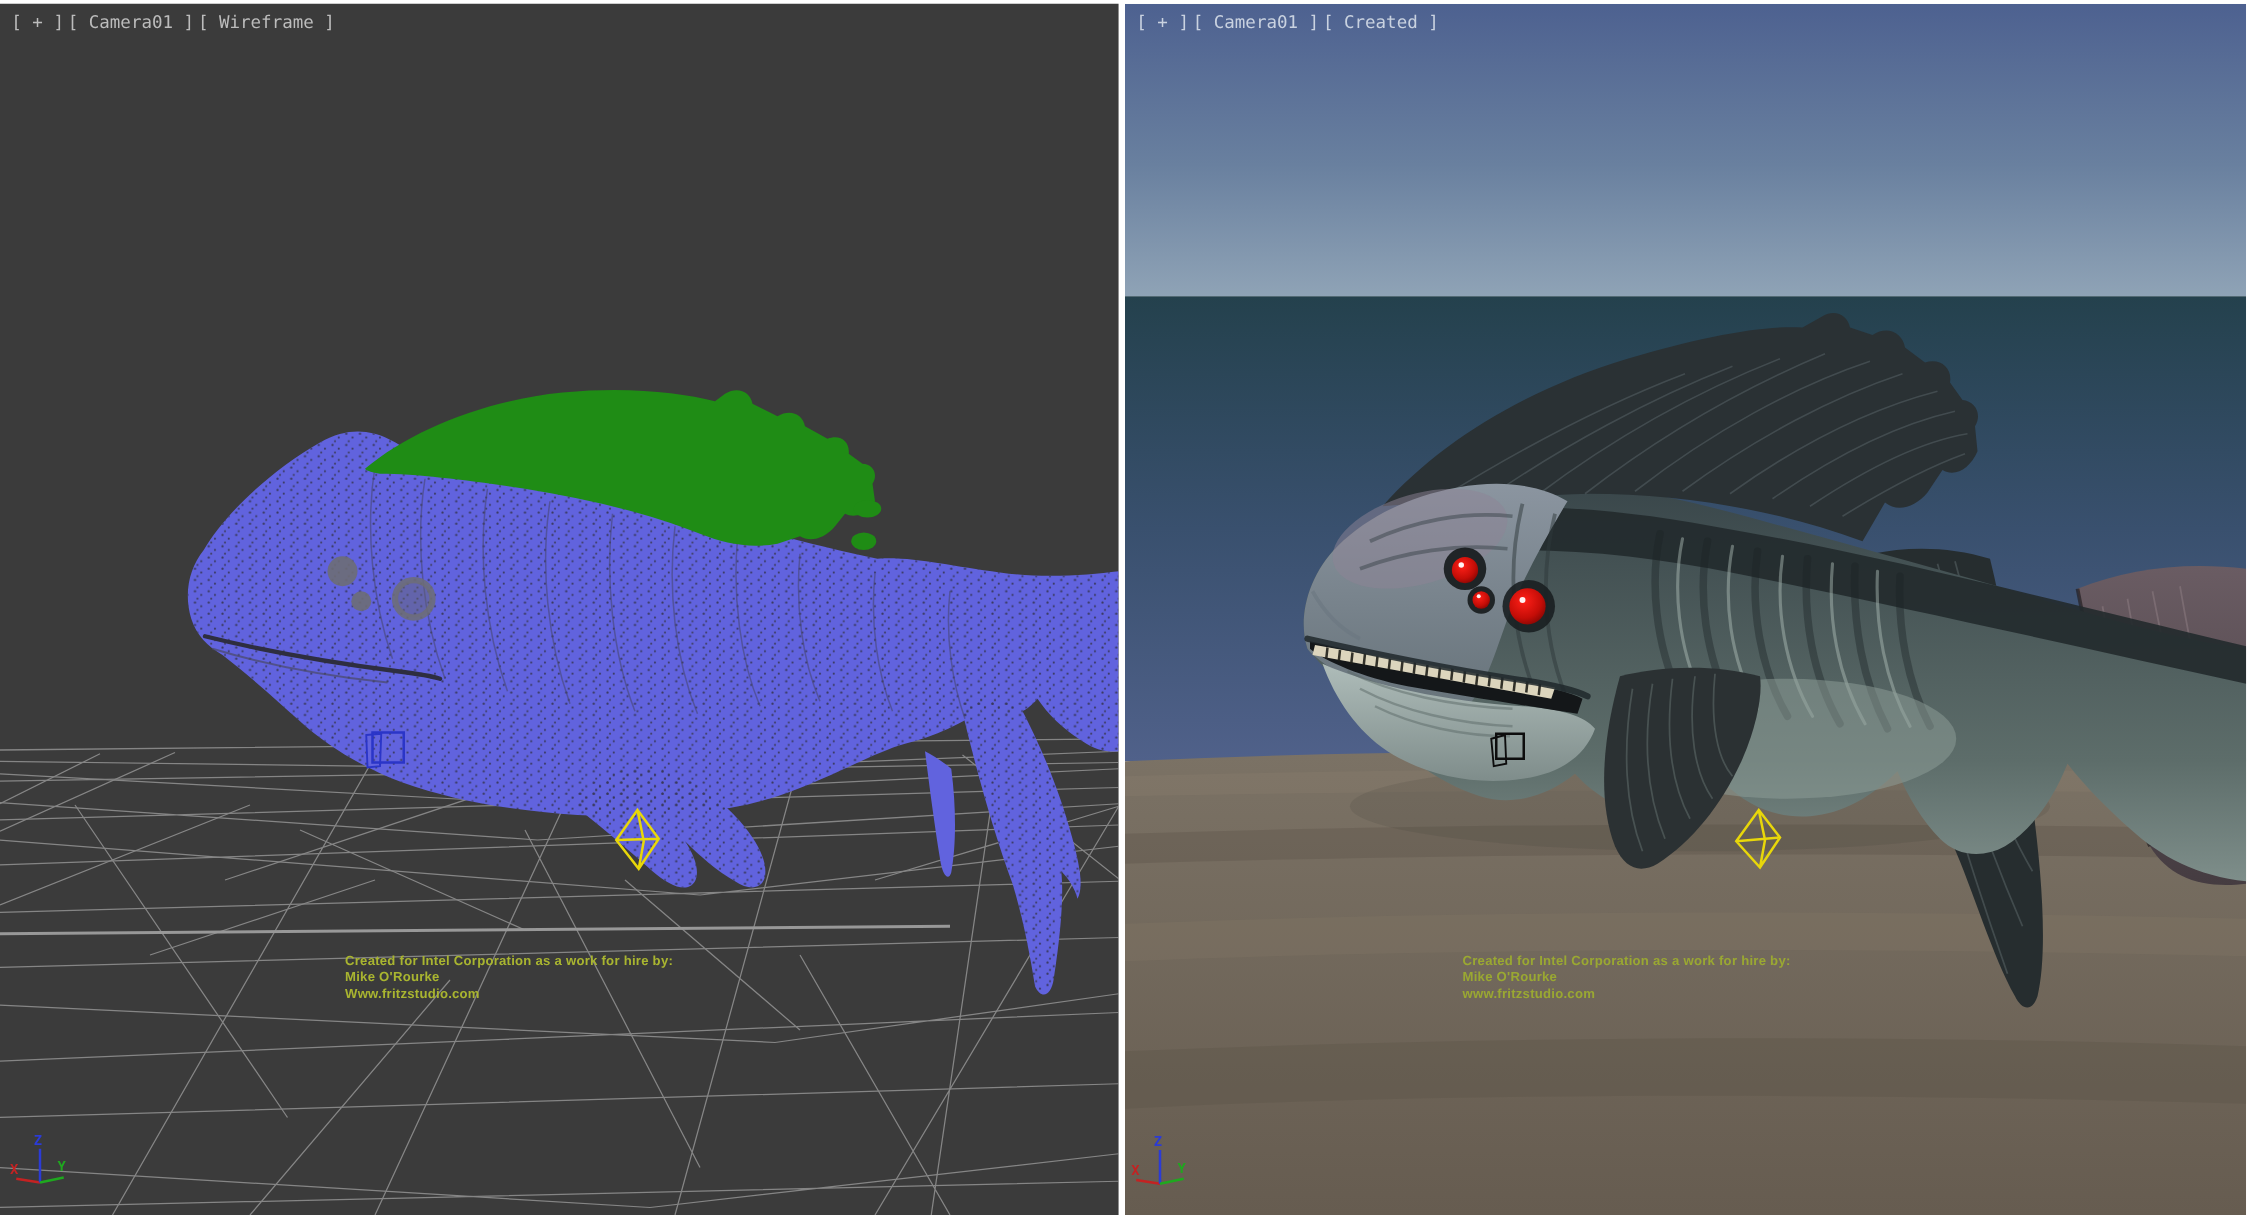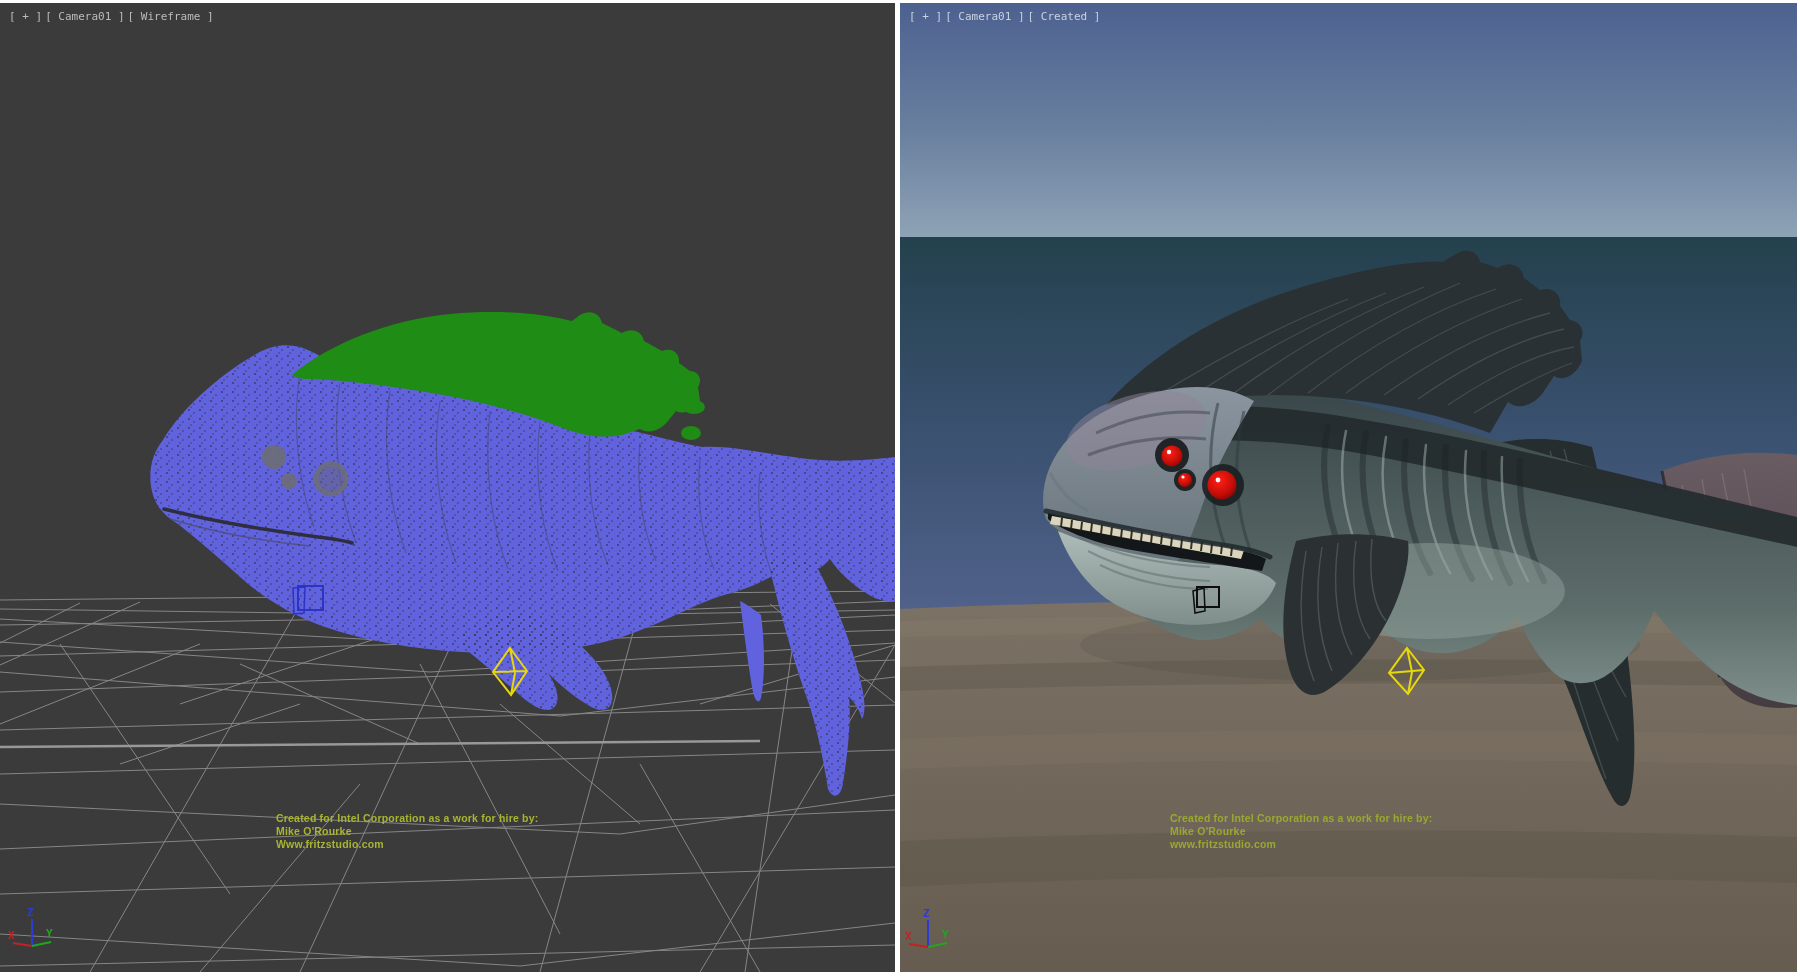--- a/index.html
+++ b/index.html
@@ -3,25 +3,25 @@
 <meta charset="utf-8">
 <style>
   html,body{margin:0;padding:0;background:#ffffff;}
   .stage{position:relative;width:1800px;height:978px;background:#ffffff;overflow:hidden;
          font-family:"Liberation Sans",sans-serif;}
   .viewport{position:absolute;top:3px;height:969px;overflow:hidden;}
   .vp-left{left:0;width:895px;background:#3b3b3b;}
   .vp-right{left:900px;width:897px;}
   .vp-svg{position:absolute;left:0;top:0;}
   .vp-title{position:absolute;left:9px;top:7px;font-family:"DejaVu Sans Mono",monospace;
-            font-size:11px;letter-spacing:0px;white-space:nowrap;}
+            font-size:14px;letter-spacing:0px;white-space:nowrap;}
   .vp-title span{margin-right:3px;cursor:default;}
   .vp-left .vp-title{color:#bcbcbc;}
   .vp-right .vp-title{color:#c9d2e0;}
-  .credit{position:absolute;top:809px;font-family:"Liberation Sans",sans-serif;
+  .credit{position:absolute;top:760px;font-family:"Liberation Sans",sans-serif;
           font-size:10.5px;line-height:13px;font-weight:bold;letter-spacing:0.2px;white-space:nowrap;}
   .vp-left .credit{left:276px;color:#a9b530;}
   .vp-right .credit{left:270px;color:#9aa832;}
   .ax{font-family:"DejaVu Sans Mono",monospace;font-size:11px;font-weight:bold;}
 </style>
 </head>
 <body>
 
 <div class="stage">
 

